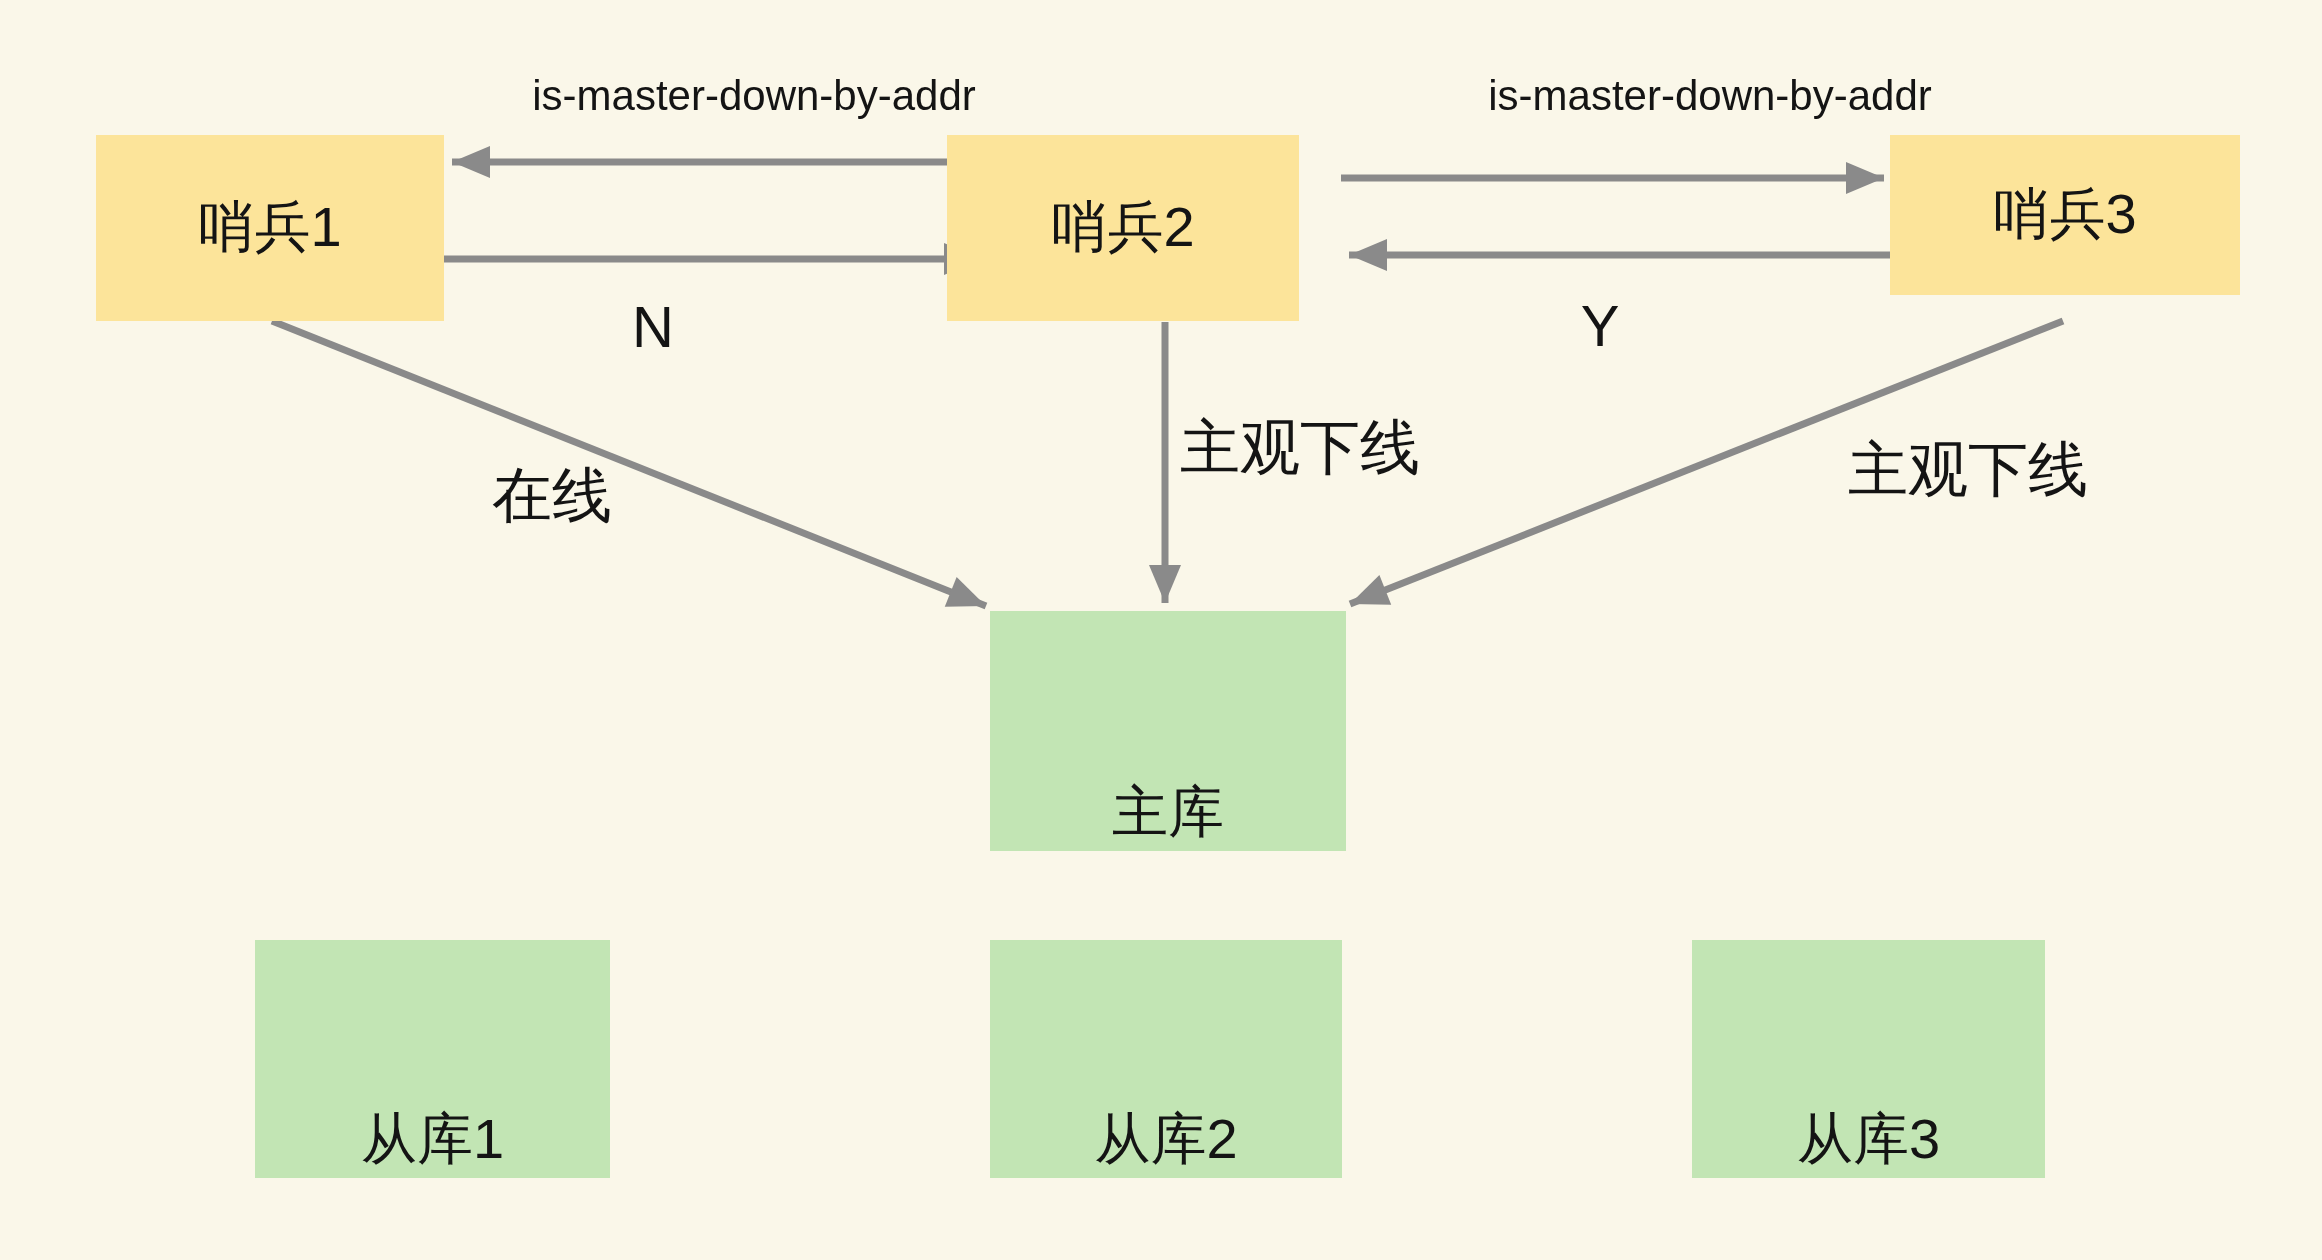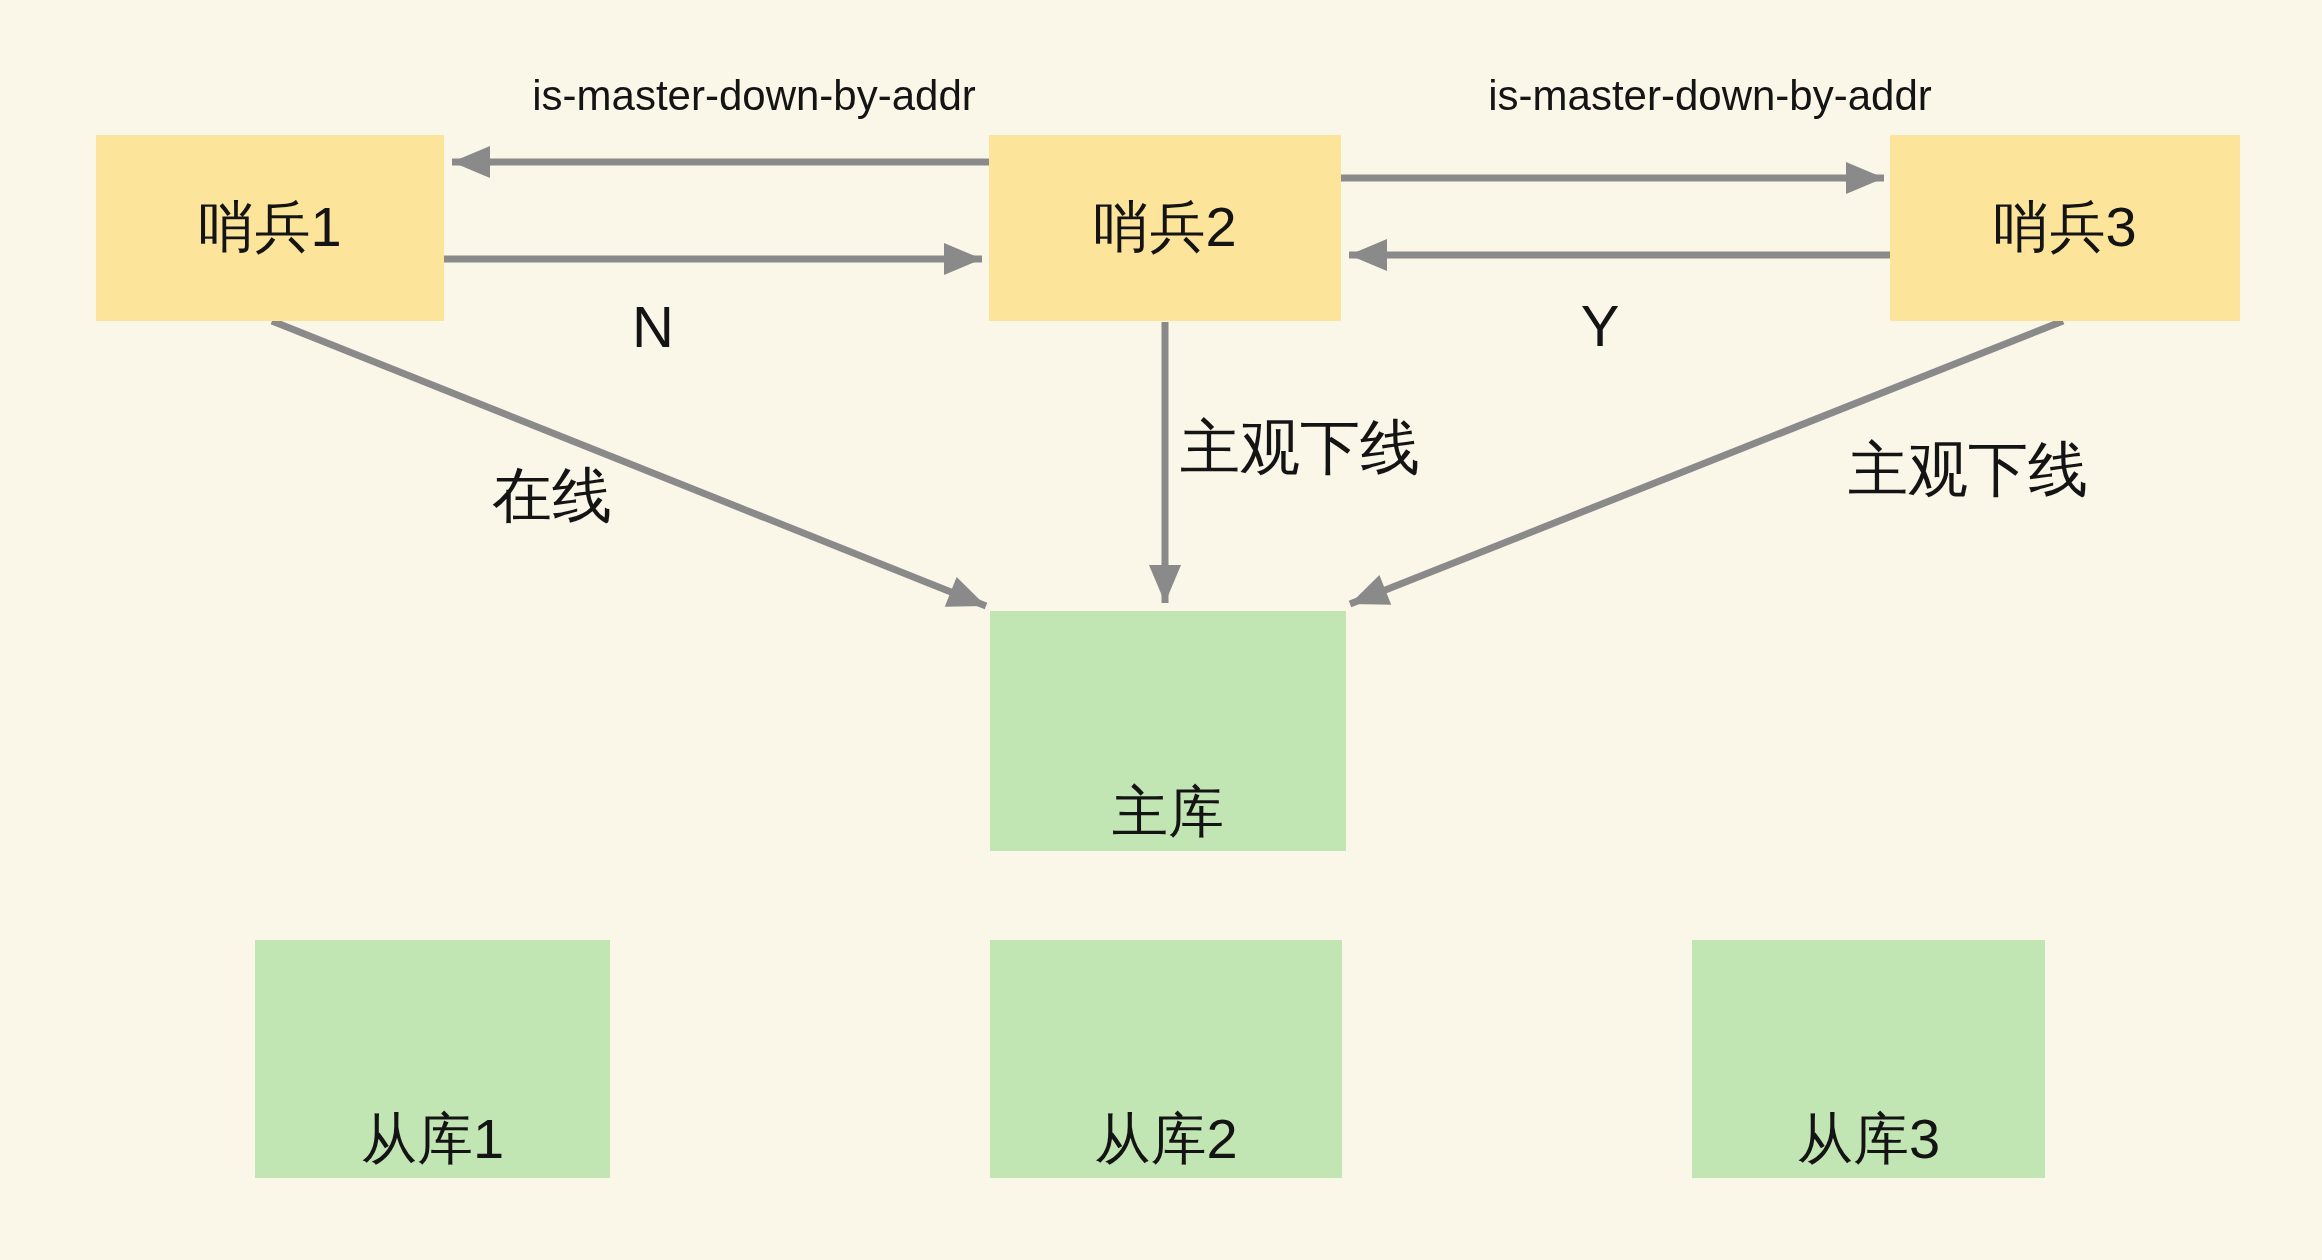--- a/index.html
+++ b/index.html
@@ -34,22 +34,22 @@
     display: flex;
     align-items: center;
     justify-content: center;
     font-size: 56px;
     color: var(--text, #141414);
   }
   .node.sentinel { background: var(--sentinel-box, #FCE49A); }
   .node.db { background: var(--db-box, #C2E5B4); align-items: flex-end; }
 
   .n-sentinel1 { left: 96px;   top: 135px; width: 348px; height: 186px; }
-  .n-sentinel2 { left: 989px;  top: 135px; width: 352px; height: 186px; }
-  .n-sentinel3 { left: 1890px; top: 135px; width: 350px; height: 186px; }
+  .n-sentinel2 { left: 947px;  top: 135px; width: 352px; height: 186px; }
+  .n-sentinel3 { left: 1890px; top: 135px; width: 350px; height: 160px; }
   .n-master    { left: 990px;  top: 611px; width: 356px; height: 240px; }
   .n-slave1    { left: 255px;  top: 940px; width: 355px; height: 238px; }
   .n-slave2    { left: 990px;  top: 940px; width: 352px; height: 238px; }
   .n-slave3    { left: 1692px; top: 940px; width: 353px; height: 238px; }
 
   .edge-label {
     position: absolute;
     transform: translate(-50%, -50%);
     white-space: nowrap;
     color: var(--text, #141414);

